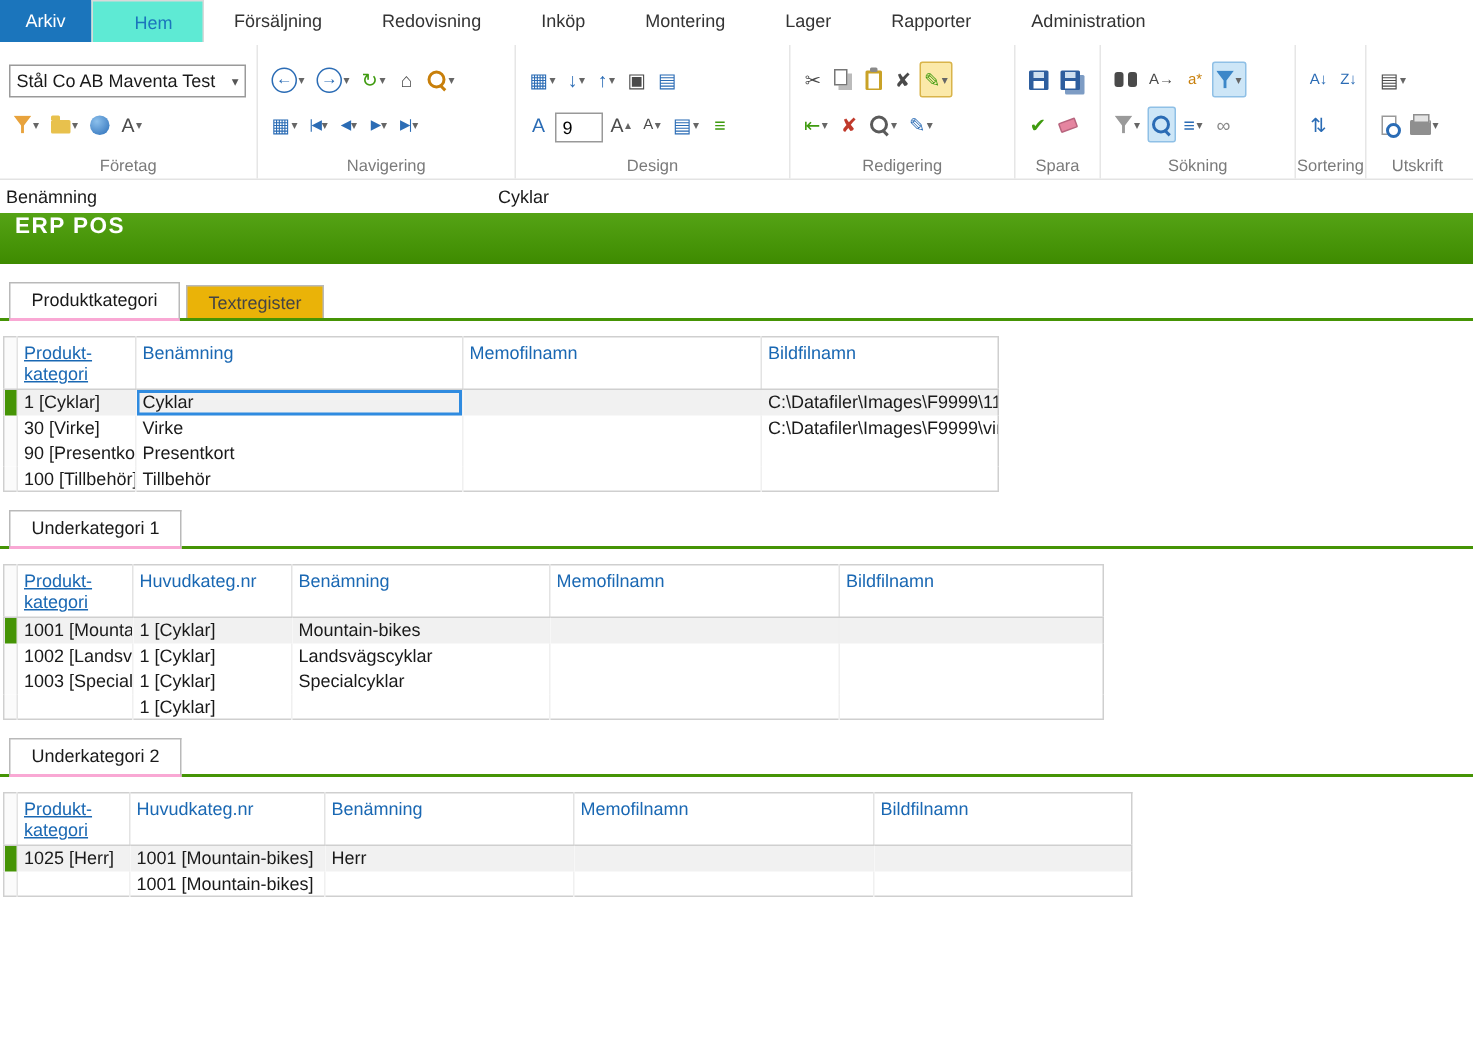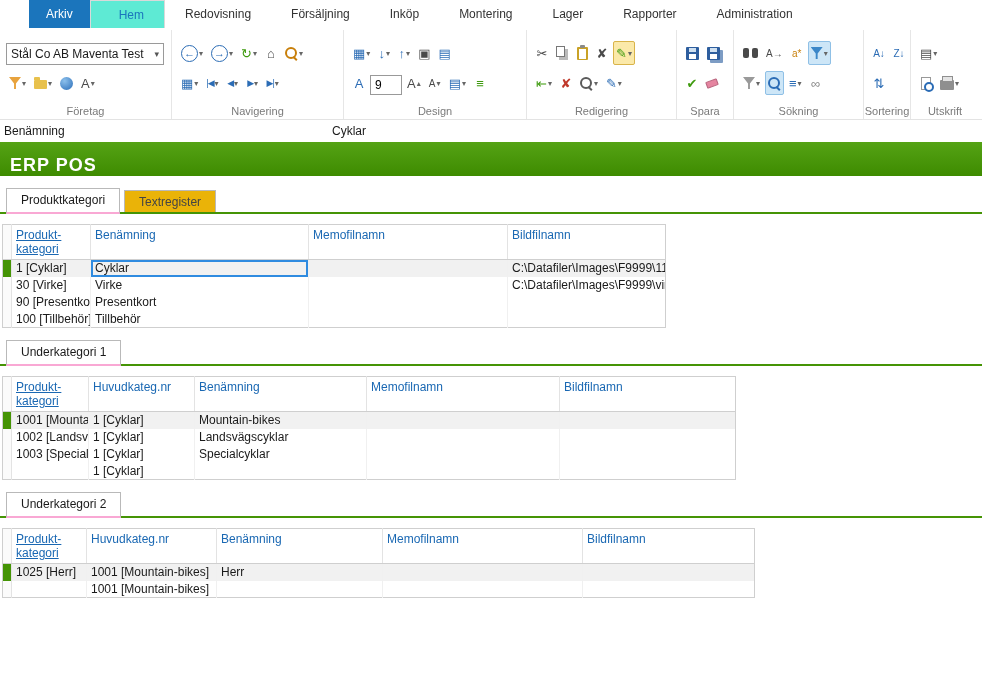--- a/index.html
+++ b/index.html
@@ -1,20 +1,20 @@
 <!DOCTYPE html>
 <html><head>
 <meta charset="utf-8">
 <style>
   * { margin:0; padding:0; box-sizing:border-box; }
   html,body { width:982px; height:700px; overflow:hidden; }
   body { font-family:"Liberation Sans", sans-serif; font-size:12px; color:#1a1a1a; background:#fff; }
 
   
-  .menubar { display:flex; height:28px; align-items:stretch; background:#fff;margin-left:29px; }
+  .menubar { display:flex; height:28px; align-items:stretch; background:#fff; }
   .mi { padding:0 20px; display:flex; align-items:center; color:#333; cursor:default; white-space:nowrap; }
   .mi.file { background:#1b75bc; color:#fff; padding:0 17px; }
   .mi.active { color:#1b75bc; border:1px solid #d9d9d9; border-bottom:none; background:#5eead4;padding-left:28px; }
 
   
   .ribbon { display:flex; height:92px; border-bottom:1px solid #e3e3e3; padding-top:2px; background:#fff; }
   .rgroup { position:relative; border-right:1px solid #e6e6e6; padding:5px 5px 16px 6px; flex:0 0 auto; }
   .glabel { position:absolute; bottom:2px; left:0; right:0; text-align:center; color:#7a7a7a; font-size:11px; }
   .rrow { display:flex; align-items:flex-end; height:30px; gap:2px; }
   .rbtn { display:inline-flex; align-items:center; justify-content:center; height:24px; min-width:18px; padding:0 2px; border:1px solid transparent; border-radius:2px; cursor:default; }
@@ -59,21 +59,21 @@
   .i-eraser { width:12px; height:7px; background:#e585a0; border:1px solid #b8657e; transform:rotate(-20deg); border-radius:1px; display:inline-block; }
   .i-globe { width:13px; height:13px; border-radius:50%; background:radial-gradient(circle at 35% 30%, #8cc0ec, #2a6db8); display:inline-block; }
   .i-folder { width:13px; height:9px; background:#e8c14d; border-radius:1px; position:relative; display:inline-block; margin-top:3px; }
   .i-folder::before { content:""; position:absolute; top:-3px; left:0; width:6px; height:3px; background:#e8c14d; border-radius:1px 1px 0 0; }
 
   
   .fieldbar { position:relative; height:22px; background:#fff; }
   .flabel { position:absolute; left:4px; top:4px; }
   .fvalue { position:absolute; left:332px; top:4px; }
   .greenbar { height:34px; background:linear-gradient(180deg,#55a315,#3e8b00); color:#fff;
-              display:flex; align-items:flex-end; padding-left:10px; font-weight:bold; font-size:18px; letter-spacing:1px; }
+              display:flex; align-items:flex-start; padding-left:10px; font-weight:bold; font-size:15px; letter-spacing:1px; }
 
   
   .tabstrip { display:flex; align-items:flex-end; border-bottom:2px solid #459405; padding-left:6px; margin-top:12px; }
   .tab { padding:4px 14px 3px; border:1px solid #b9b9b9; border-bottom:none; margin-right:4px; position:relative; cursor:default; white-space:nowrap; }
   .tab.active { background:#fff; margin-bottom:-2px; padding-bottom:5px; border-bottom:2px solid #f9a8d4; z-index:2; }
   .tab.inactive { background:#eab308; color:#444; }
 
   
   .twrap { padding-left:2px; margin-top:10px; }
   .dtable { border-collapse:collapse; table-layout:fixed; background:#fff; border:1px solid #cfcfcf; }
@@ -87,22 +87,22 @@
   .dtable tr.current td.mk { background:#459405; }
   .dtable td.selcell { background:#cde5f6; box-shadow:inset 0 0 0 2px #2f8be0; }
   .sorted { text-decoration:underline; }
 </style>
 </head>
 <body>
 
 <div class="menubar">
   <div class="mi file">Arkiv</div>
   <div class="mi active">Hem</div>
+  <div class="mi">Försäljning</div>
   <div class="mi">Redovisning</div>
-  <div class="mi">Försäljning</div>
   <div class="mi">Inköp</div>
   <div class="mi">Montering</div>
   <div class="mi">Lager</div>
   <div class="mi">Rapporter</div>
   <div class="mi">Administration</div>
 </div>
 
 <div class="ribbon">
 
   <div class="rgroup" style="width:172px">

